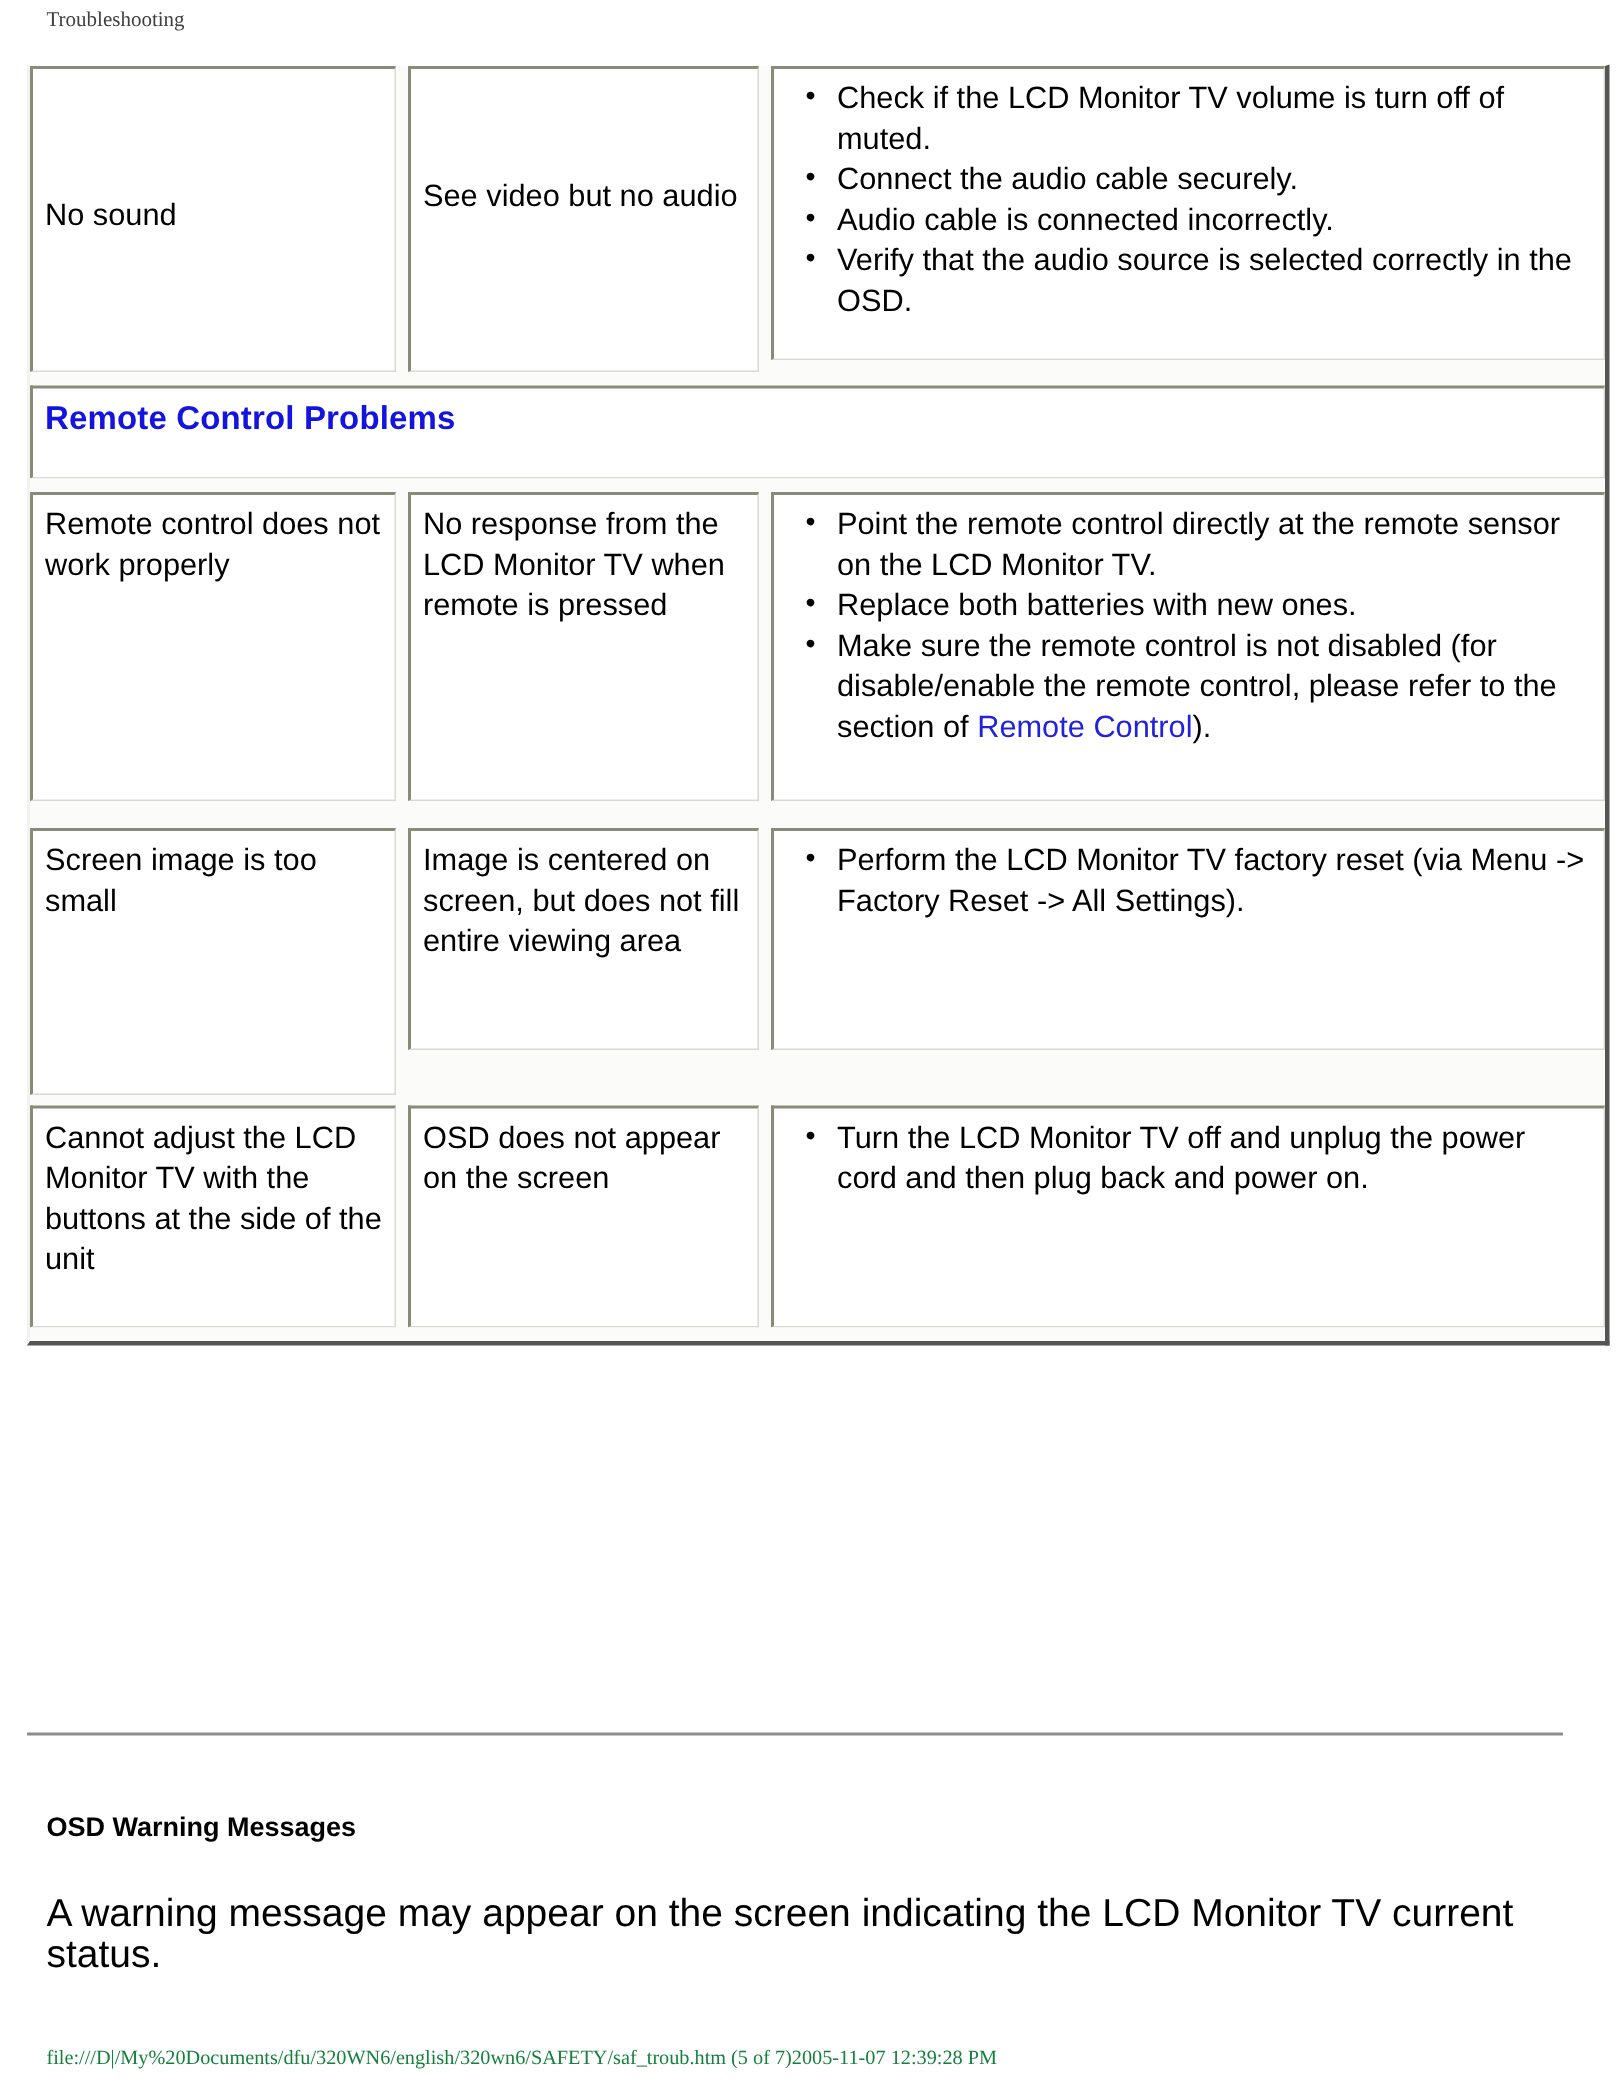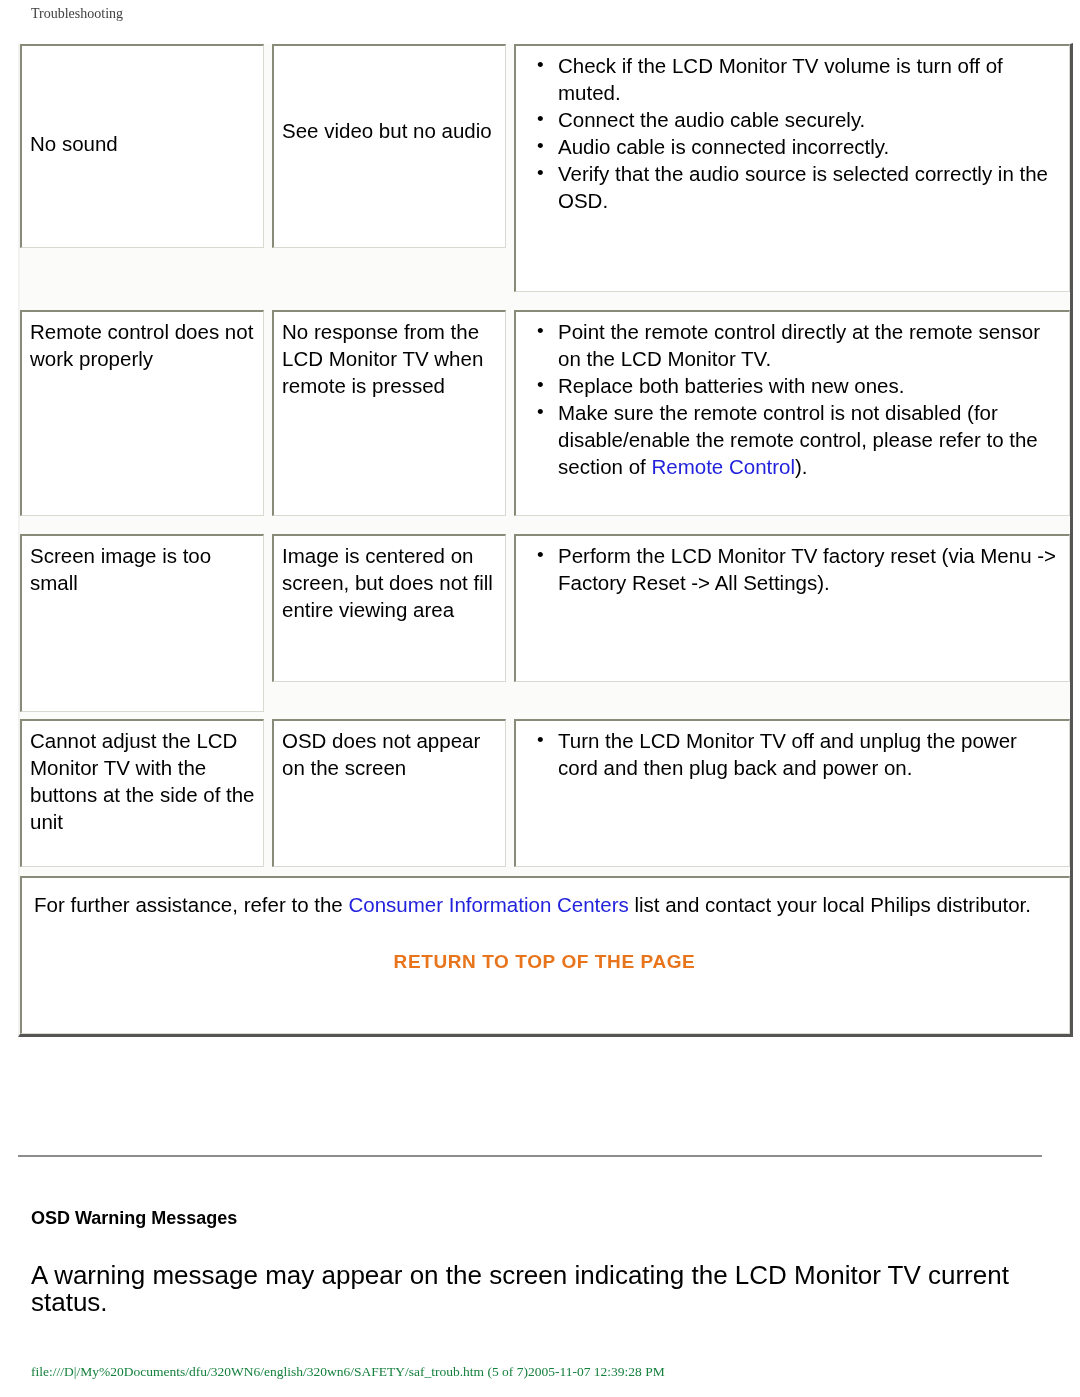--- a/index.html
+++ b/index.html
@@ -185,35 +185,42 @@
       </div>
     </td>
     <td class="spacer-td"></td>
     <td class="desc">
       <div class="cellbox" style="height:204px">
         <div class="cell-text" style="padding-top:65px">See video but no audio</div>
       </div>
     </td>
     <td class="spacer-td"></td>
     <td class="sol">
-      <div class="cellbox" style="height:248px">
+      <div class="cellbox" style="height:196px">
         <ul class="sol-list">
           <li>Check if the LCD Monitor TV volume is turn off of muted.</li>
           <li>Connect the audio cable securely.</li>
           <li>Audio cable is connected incorrectly.</li>
           <li>Verify that the audio source is selected correctly in the OSD.</li>
         </ul>
       </div>
     </td>
   </tr>
 
   <tr class="spacer-row">
           <td colspan="5"></td>
         </tr>
 
+  <tr>
+    <td colspan="5">
+      <div class="cellbox sec-head-cell">
+        <div class="sec-head">Remote Control Problems</div>
+      </div>
+    </td>
+  </tr>
 
   <tr class="spacer-row">
           <td colspan="5"></td>
         </tr>
 
   <tr>
     <td class="sym">
       <div class="cellbox" style="height:206px">
         <div class="cell-text">Remote control does not work properly</div>
       </div>
@@ -290,28 +297,20 @@
           <li>Turn the LCD Monitor TV off and unplug the power cord and then plug back and power on.</li>
         </ul>
       </div>
     </td>
   </tr>
 
   <tr class="spacer-row">
           <td colspan="5"></td>
         </tr>
 
-  <tr>
-    <td colspan="5">
-      <div class="cellbox note-cell" style="padding:10px 14px 6px 12px">
-        <div class="note-text"><span>For further assistance, refer to the </span><span class="link">Consumer Information Centers</span><span> list and contact your local Philips distributor.</span></div>
-        <div class="rttp">RETURN TO TOP OF THE PAGE</div>
-      </div>
-    </td>
-  </tr>
 
 </tbody>
     </table>
 </div>
 
 <hr class="sep">
 
 <div class="osd-head">OSD Warning Messages</div>
 <div class="osd-body">A warning message may appear on the screen indicating the LCD Monitor TV current status.</div>
 

